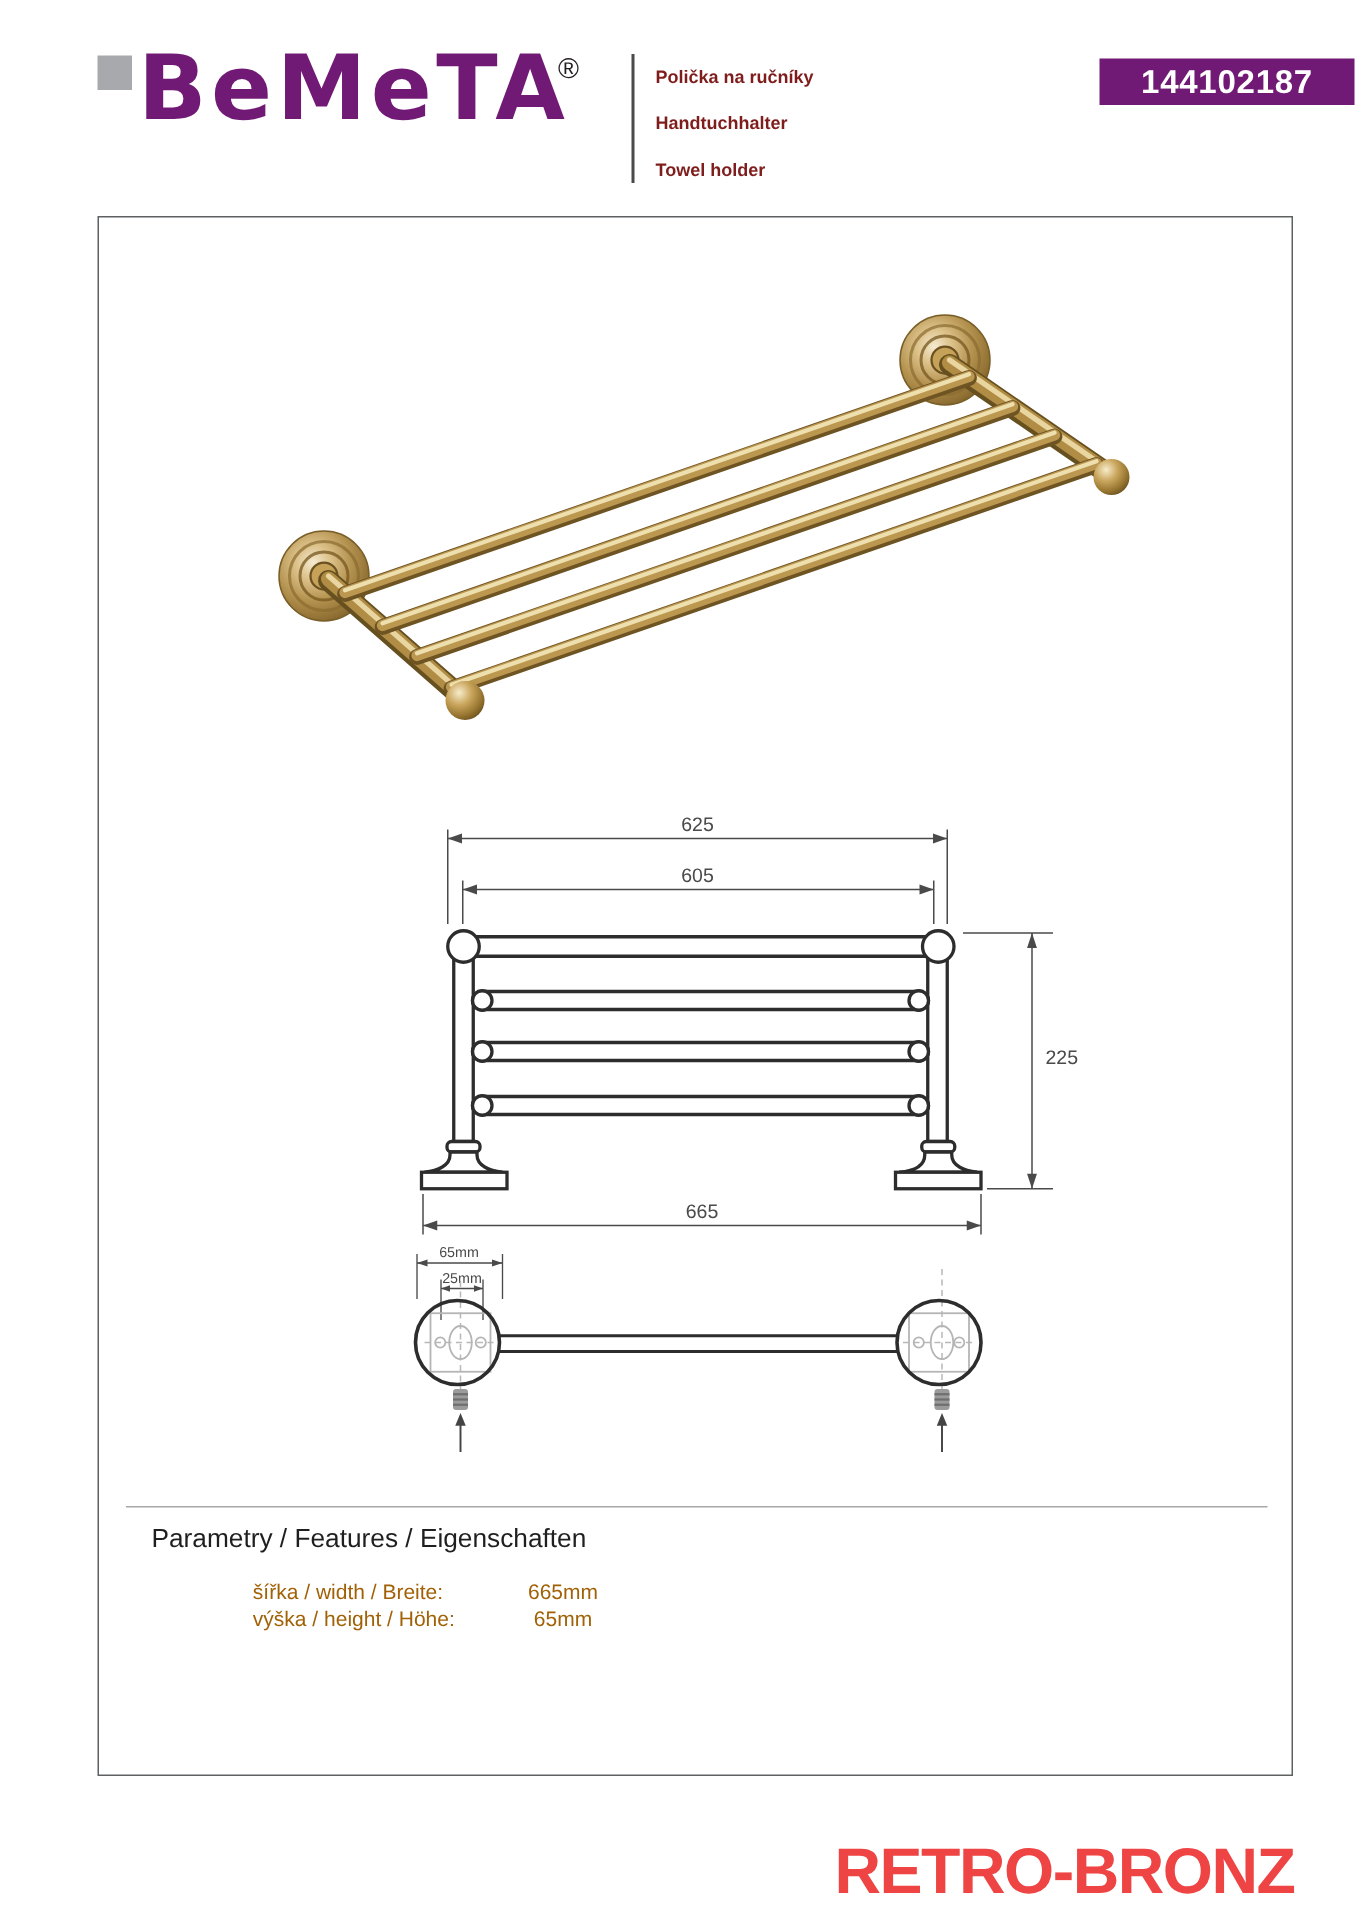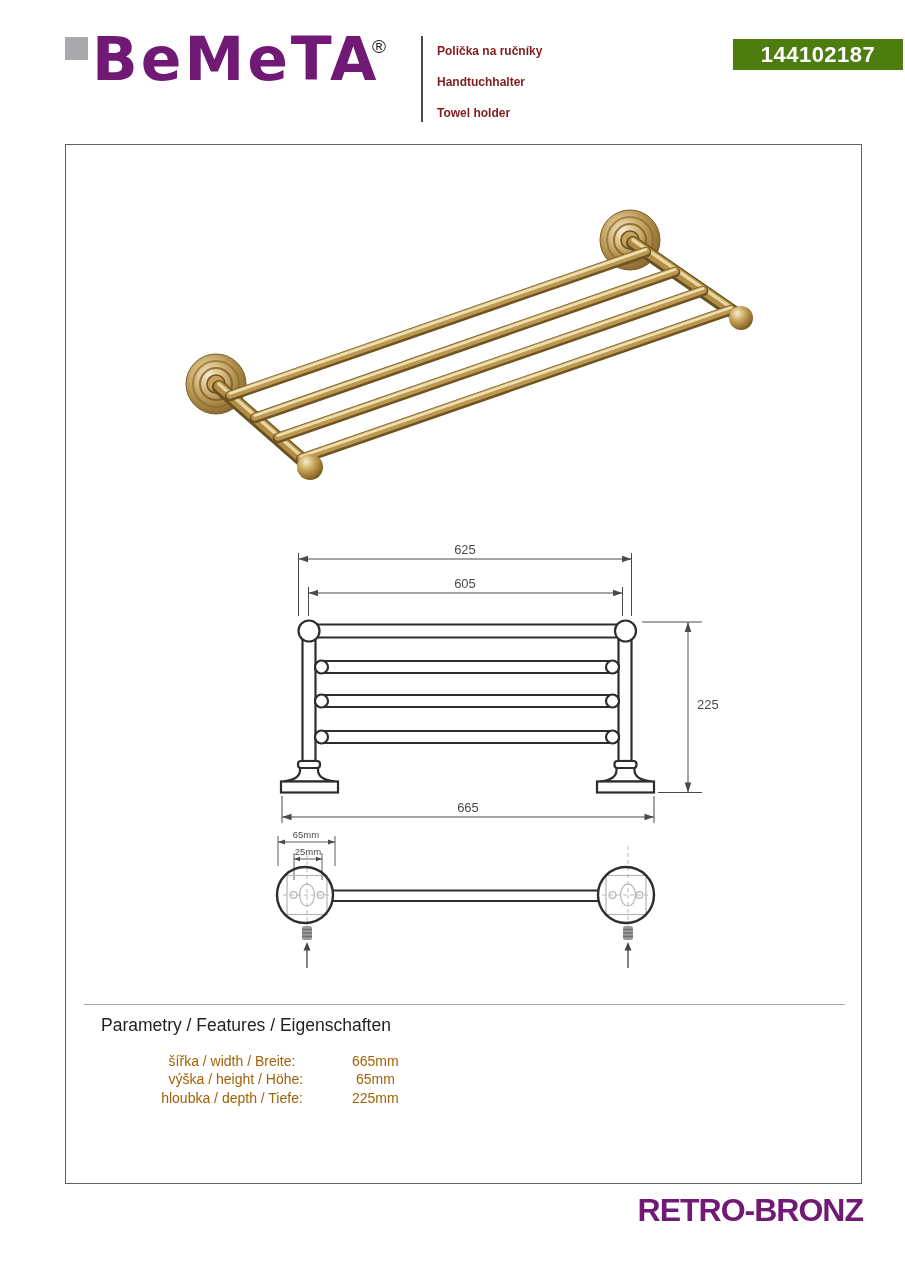--- a/index.html
+++ b/index.html
@@ -12,40 +12,40 @@
   .logo-text{
     position:absolute;left:92px;top:28px;font-family:"DejaVu Sans","Liberation Sans",sans-serif;
     font-size:60px;font-weight:bold;color:#701a75;letter-spacing:3px;line-height:62px;
   }
   .logo-reg{
     position:absolute;left:372px;top:36px;font-size:19px;font-weight:normal;color:#231f20;
   }
   .header-divider{position:absolute;left:421px;top:36px;width:2px;height:86px;background:#4a4a4a;}
   .product-names{position:absolute;left:437px;top:36px;font-size:12px;font-weight:bold;color:#7f1d1d;line-height:31px;}
   .code-badge{
-    position:absolute;left:733px;top:39px;width:170px;height:31px;background:#4d7c0f;
+    position:absolute;left:733px;top:39px;width:170px;height:31px;background:#701a75;
     color:#ffffff;font-size:22px;font-weight:bold;display:flex;align-items:center;justify-content:center;
     letter-spacing:0.5px;
   }
   
   .content-box{
     position:absolute;left:65px;top:144px;width:797px;height:1040px;
     border:1.5px solid #5f6062;background:#fff;box-sizing:border-box;
   }
   .photo-svg{position:absolute;left:150px;top:180px;}
   .front-svg{position:absolute;left:270px;top:540px;}
   .topview-svg{position:absolute;left:270px;top:826px;}
   .specs-divider{position:absolute;left:84px;top:1004px;width:761px;height:1px;background:#a8a8a8;}
   .specs-heading{position:absolute;left:101px;top:1015px;font-size:17.5px;font-weight:normal;color:#1f1f1f;}
   .specs-rows{position:absolute;left:112px;top:1052px;font-size:14px;color:#a16207;line-height:18.4px;text-align:center;}
   .spec-label{display:inline-block;width:240px;}
   .spec-value{display:inline-block;}
   
   .series-name{
-    position:absolute;right:42px;top:1192px;font-size:32px;font-weight:bold;color:#701a75;
+    position:absolute;right:42px;top:1224px;font-size:43px;font-weight:bold;color:#ef4444;
     letter-spacing:-1px;font-family:"Liberation Sans","DejaVu Sans",sans-serif;
   }
   svg text{font-family:"Liberation Sans","DejaVu Sans",sans-serif;fill:#4a4a4a;}
 </style>
 </head>
 <body>
 
 <div>
   <div class="logo-square"></div>
   <div class="logo-text">BeMeTA</div>
@@ -264,18 +264,15 @@
 
 <div class="specs-divider"></div>
 <div class="specs-heading">Parametry / Features / Eigenschaften</div>
 <div class="specs-rows">
   <div>
     <span class="spec-label">šířka / width / Breite:</span><span class="spec-value">665mm</span>
   </div>
   <div>
     <span class="spec-label">výška / height / Höhe:</span><span class="spec-value">65mm</span>
   </div>
-  <div>
-    <span class="spec-label">hloubka / depth / Tiefe:</span><span class="spec-value">225mm</span>
-  </div>
 </div>
 
 <div class="series-name">RETRO-BRONZ</div>
 
 </body></html>

